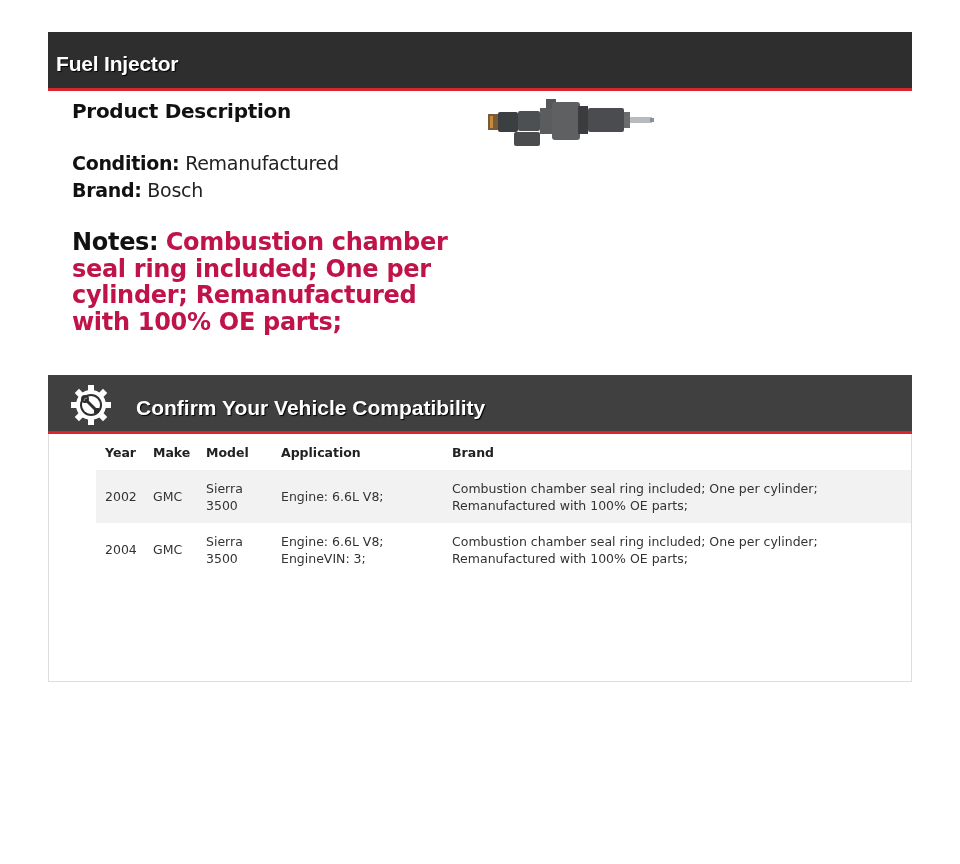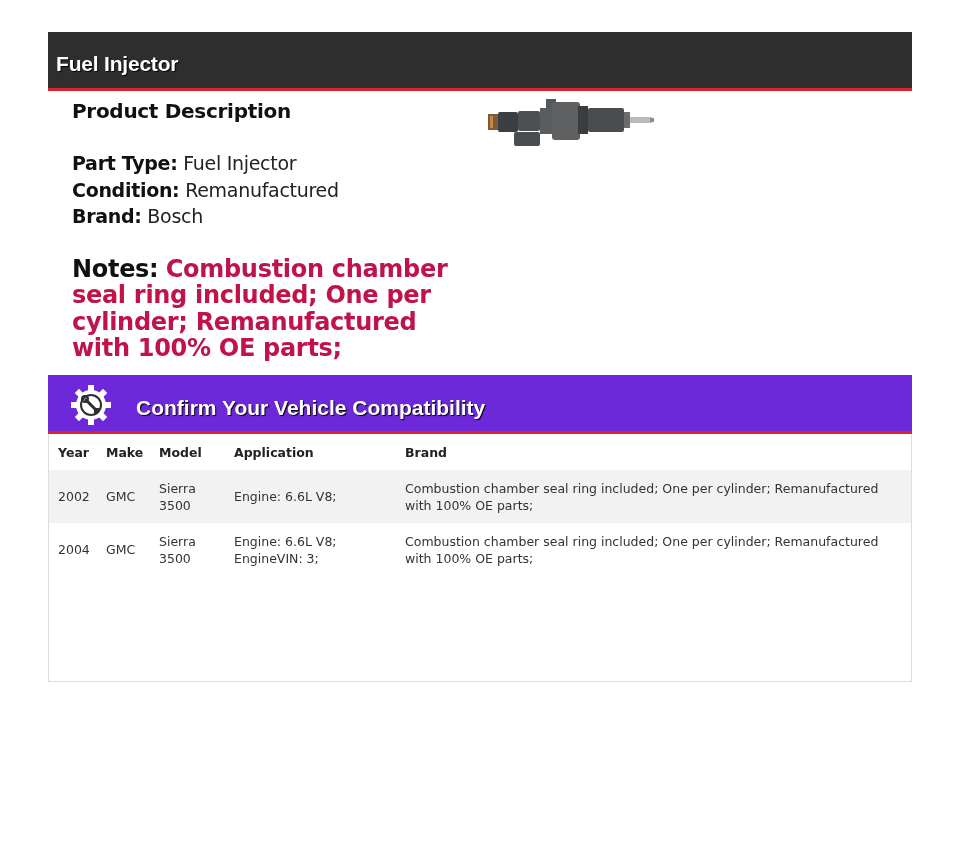--- a/index.html
+++ b/index.html
@@ -27,32 +27,32 @@
   .desc .row { font-size: 19px; line-height: 26.5px; color: #222; letter-spacing: -0.3px; white-space: nowrap; }
   .desc .row b { color: #111; }
   .desc .notes { margin-top: 26px; font-size: 24px; line-height: 26.5px; letter-spacing: -0.3px; width: 380px; }
   .desc .notes b { color: #111; }
   .desc .notes .notes-val { color: #c0134a; font-weight: bold; }
 
   .product-img { position: absolute; left: 486px; top: 96px; width: 170px; height: 56px; }
 
   .compat-bar {
     position: absolute; left: 48px; top: 375px; width: 864px; height: 59px;
-    background: #6d28d9; border-bottom: 3px solid #d9252d;
+    background: #404040; border-bottom: 3px solid #d9252d;
   }
   .compat-bar .gear { position: absolute; left: 22px; top: 9px; width: 42px; height: 42px; }
   .compat-bar .title {
     position: absolute; left: 88px; top: 21px;
     font-family: "Liberation Sans", sans-serif; font-weight: bold; font-size: 21px;
     color: #fff; text-shadow: 1px 1px 1px #000;
   }
 
   .table-wrap {
     position: absolute; left: 48px; top: 434px; width: 864px; height: 248px;
-    border-left: 1px solid #ddd; border-right: 1px solid #ddd; border-bottom: 1px solid #ddd;
+    border-left: 1px solid #ddd; border-right: 1px solid #ddd; border-bottom: 1px solid #ddd; padding-left: 47px;
   }
   table { border-collapse: collapse; width: 100%; font-size: 12.5px; color: #333; }
   th { text-align: left; font-weight: bold; color: #222; height: 36px; padding: 0 0 0 9px; vertical-align: middle; font-size: 12.5px; }
   td { height: 53px; padding: 0 0 0 9px; vertical-align: middle; line-height: 17px; }
   tbody tr:nth-child(odd) { background: #f2f2f2; }
   tbody tr:nth-child(even) { background: #ffffff; }
   .c-year { width: 48px; }
   .c-make { width: 53px; }
   .c-model { width: 75px; }
   .c-app { width: 171px; }
@@ -61,21 +61,20 @@
 </head>
 <body>
 
 <div class="title-bar">
   <span class="title">Fuel Injector</span>
 </div>
 
 <div class="desc">
   <h2>Product Description</h2>
   <div class="specs">
-    <div class="row"><b>Part Type:</b> <span>Fuel Injector</span></div>
     <div class="row"><b>Condition:</b> <span>Remanufactured</span></div>
     <div class="row"><b>Brand:</b> <span>Bosch</span></div>
   </div>
   <div class="notes">
     <b>Notes:</b>
     <span class="notes-val">Combustion chamber seal ring included; One per cylinder; Remanufactured with 100% OE parts;</span>
   </div>
 </div>
 
 <svg class="product-img" viewBox="0 0 170 56" xmlns="http://www.w3.org/2000/svg">

